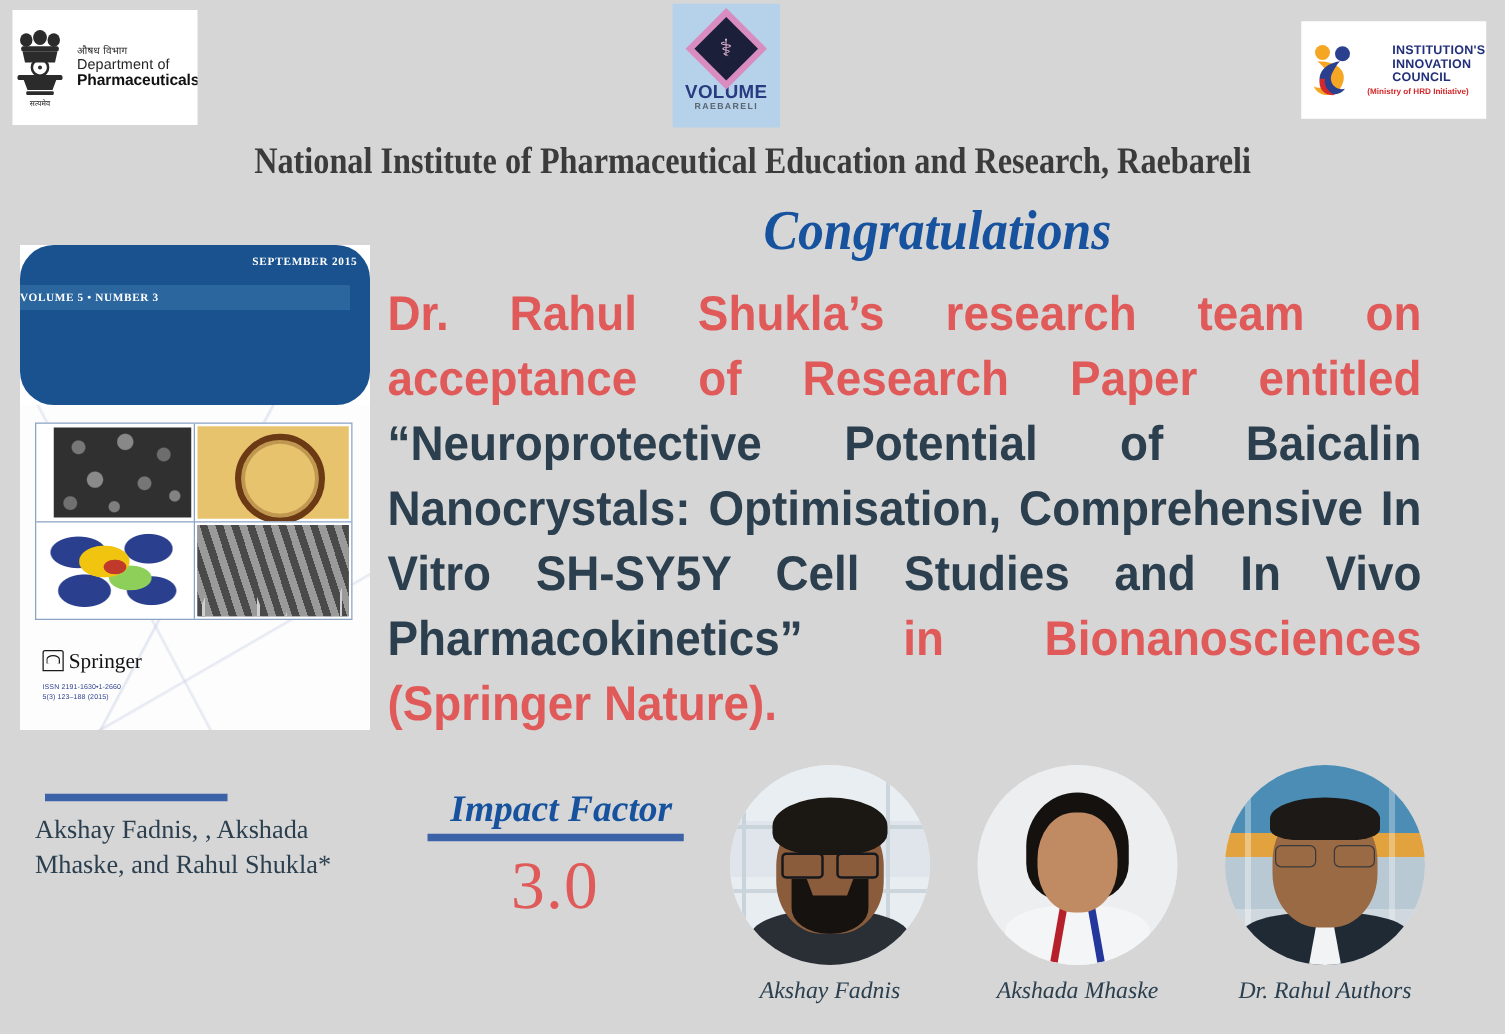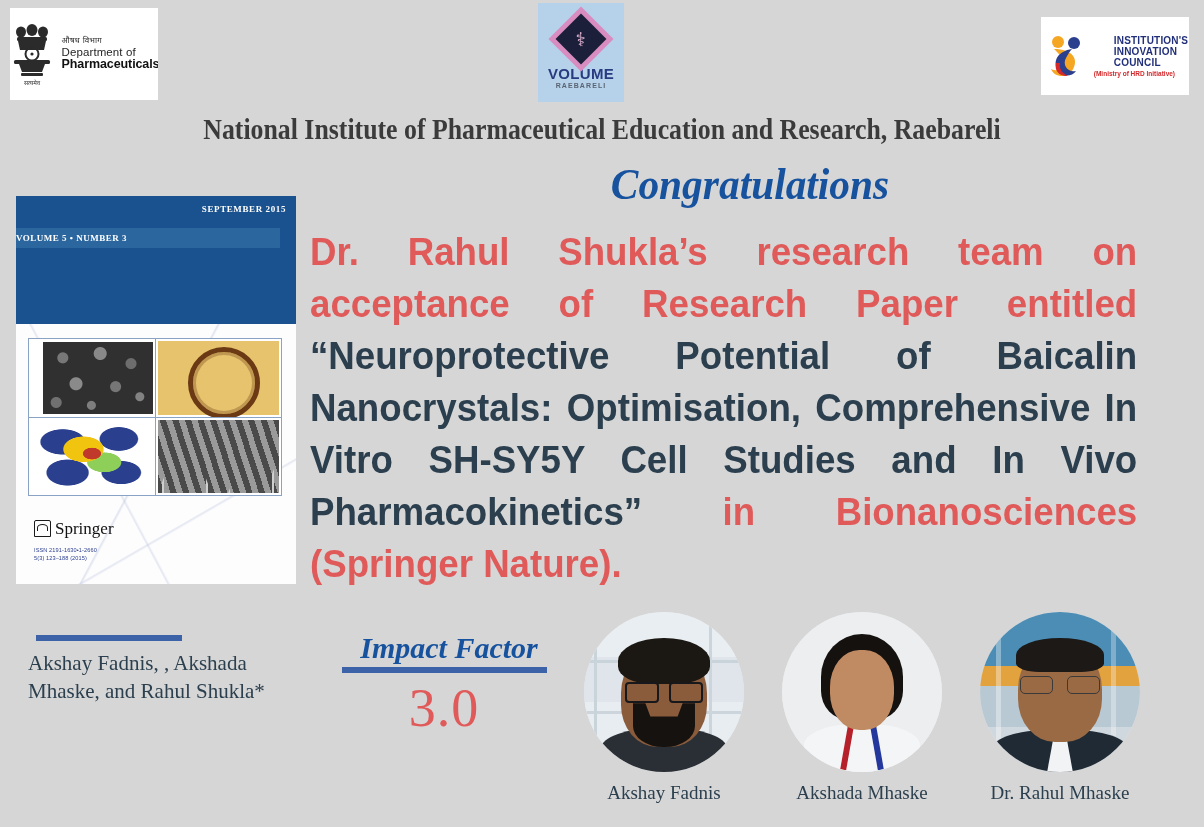--- a/index.html
+++ b/index.html
@@ -170,20 +170,21 @@
     position: absolute;
     left: 16px; top: 196px;
     width: 280px; height: 388px;
     background: #ffffff;
     overflow: hidden;
   }
   .cover-head {
     background: #19528f;
     height: 128px;
     position: relative;
+    border-radius: 27px;
   }
   .cover-date {
     position: absolute;
     right: 10px; top: 8px;
     color: #ffffff;
     font-family: "Liberation Serif", serif;
     font-size: 9px;
     font-weight: bold;
     letter-spacing: .6px;
   }
@@ -389,20 +390,21 @@
     letter-spacing: 1px;
   }
 
   
   .portraits {
     position: absolute;
     left: 578px; top: 612px;
     width: 620px;
     display: flex;
     gap: 26px;
+    font-style: italic;
   }
   .portrait-card {
     width: 172px;
     text-align: center;
   }
   .portrait-photo {
     width: 160px; height: 160px;
     border-radius: 50%;
     margin: 0 auto;
     overflow: hidden;
@@ -702,16 +704,16 @@
 
   <div class="portrait-card">
     <div class="portrait-photo">
       <div class="p3-bg"></div>
       <div class="p3-body"></div>
       <div class="p3-shirt"></div>
       <div class="p3-head"></div>
       <div class="p3-hair"></div>
       <div class="p3-glasses"></div>
     </div>
-    <div class="portrait-name">Dr. Rahul Mhaske</div>
+    <div class="portrait-name">Dr. Rahul Authors</div>
   </div>
 
 </div>
 
 </body></html>

